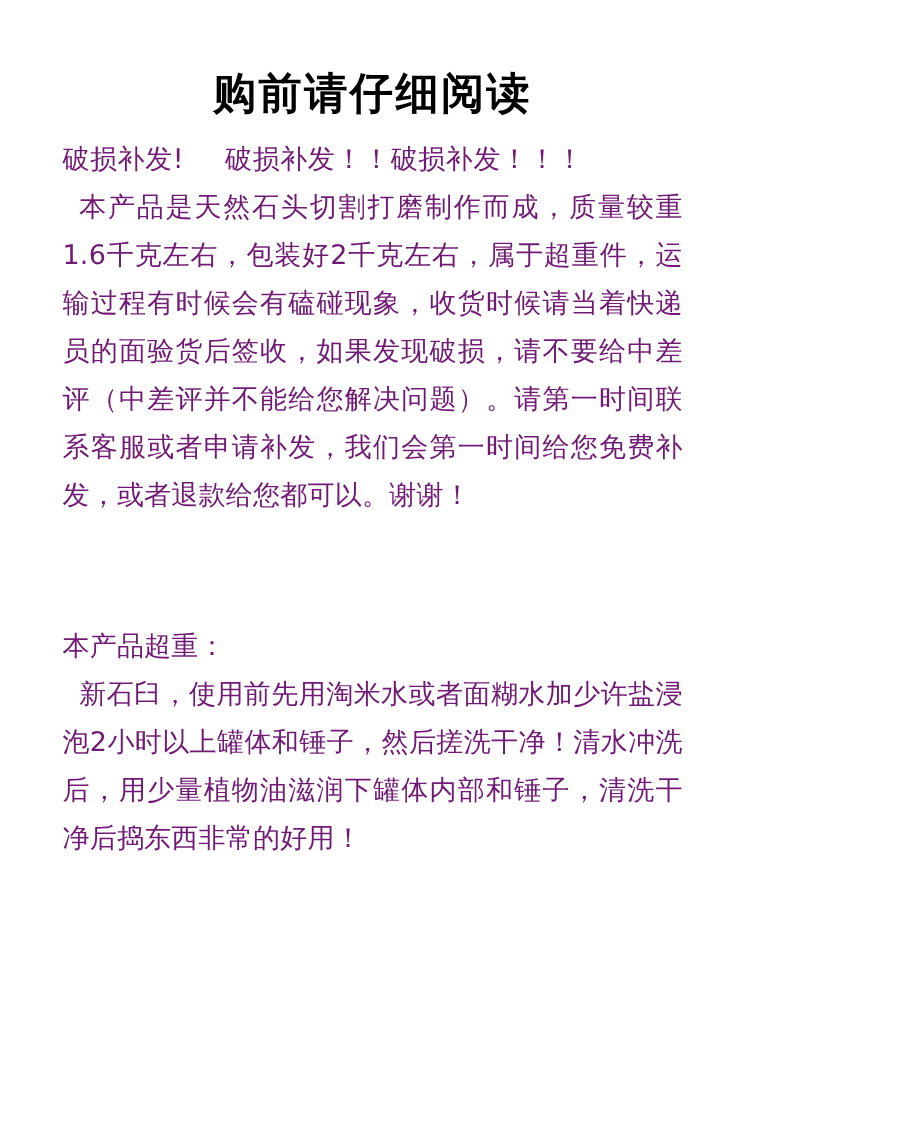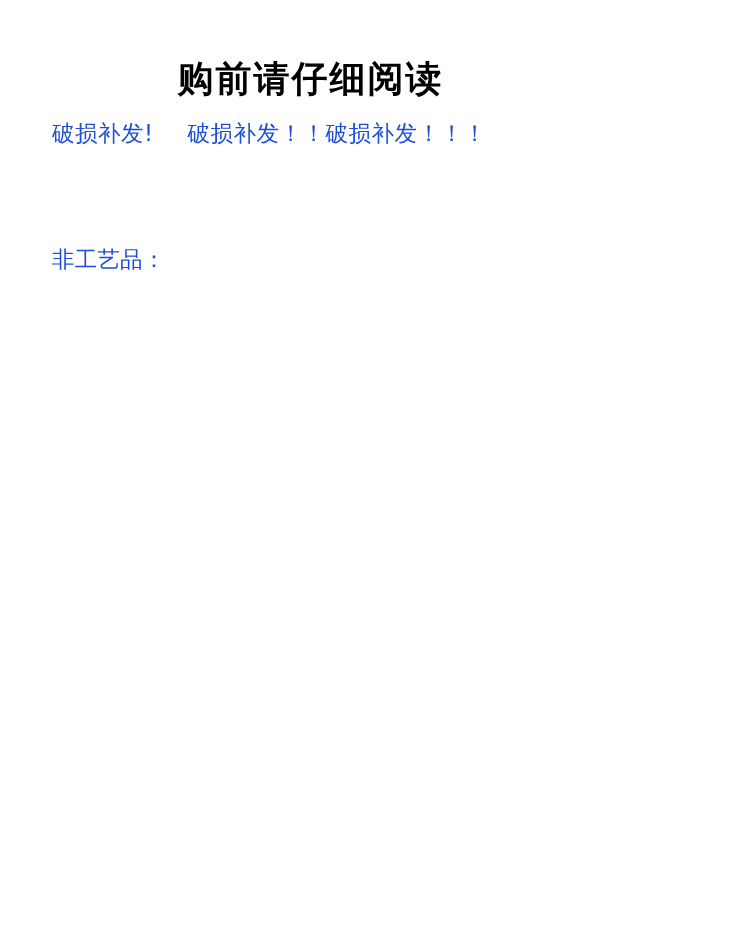--- a/index.html
+++ b/index.html
@@ -24,21 +24,21 @@
     text-align: center;
     color: #000000;
     font-size: 36px;
     font-weight: bold;
     letter-spacing: 2px;
     padding-top: 56px;
     padding-bottom: 10px;
     line-height: 1.3;
   }
   .section {
-    color: #1d4ed8;
+    color: #701a75;
     font-size: 22.5px;
     line-height: 40px;
     letter-spacing: 0.2px;
     text-align: justify;
   }
   .section p {
     margin: 0;
   }
   .gap-md { height: 26px; }
   .gap-lg { height: 30px; }
@@ -55,27 +55,29 @@
 </style>
 </head>
 <body>
 
 <div class="page">
 
   <div class="doc-title">购前请仔细阅读</div>
 
   <div class="section">
     <p class="spaced-head"><span>破损补发!</span><span class="head-spacer"></span><span>破损补发！！破损补发！！！</span></p>
+    <p class="indent">本产品是天然石头切割打磨制作而成，质量较重1.6千克左右，包装好2千克左右，属于超重件，运输过程有时候会有磕碰现象，收货时候请当着快递员的面验货后签收，如果发现破损，请不要给中差评（中差评并不能给您解决问题）。请第一时间联系客服或者申请补发，我们会第一时间给您免费补发，或者退款给您都可以。谢谢！</p>
   </div>
 
   <div class="gap-md"></div>
 
 
   <div class="gap-lg"></div>
 
 
   <div class="gap-lg"></div>
 
   <div class="section">
-    <p>非工艺品：</p>
+    <p>本产品超重：</p>
+    <p class="indent">新石臼，使用前先用淘米水或者面糊水加少许盐浸泡2小时以上罐体和锤子，然后搓洗干净！清水冲洗后，用少量植物油滋润下罐体内部和锤子，清洗干净后捣东西非常的好用！</p>
   </div>
 
 </div>
 
 </body></html>

